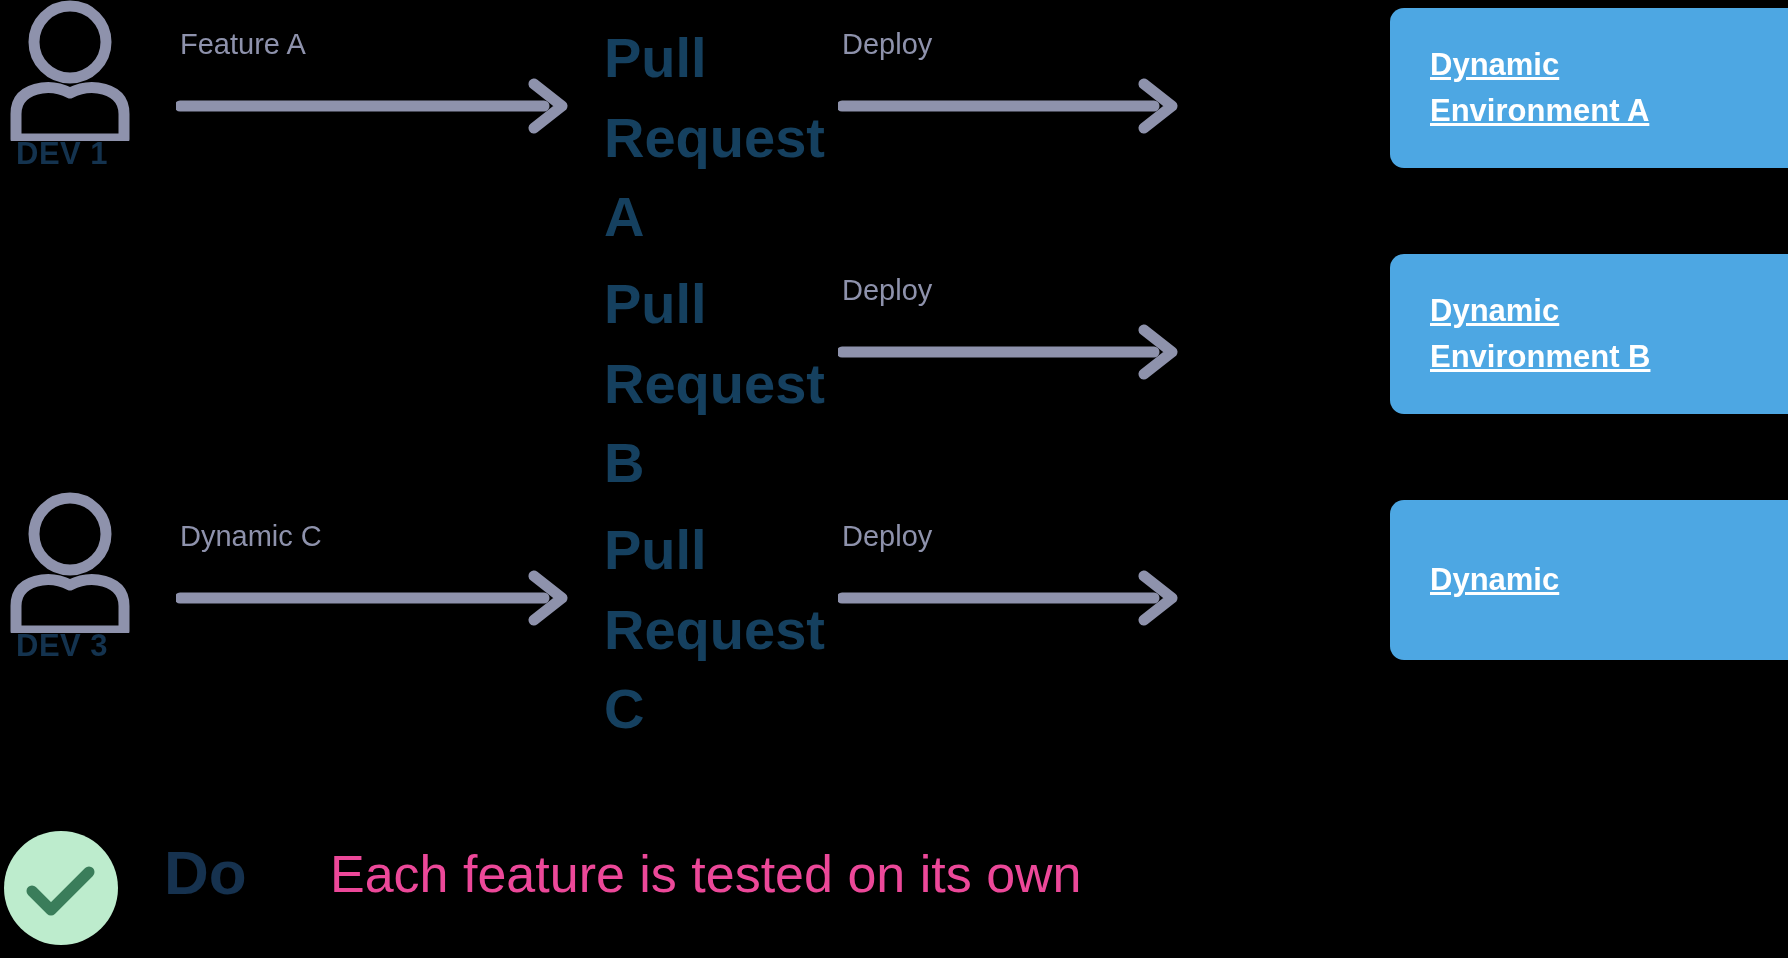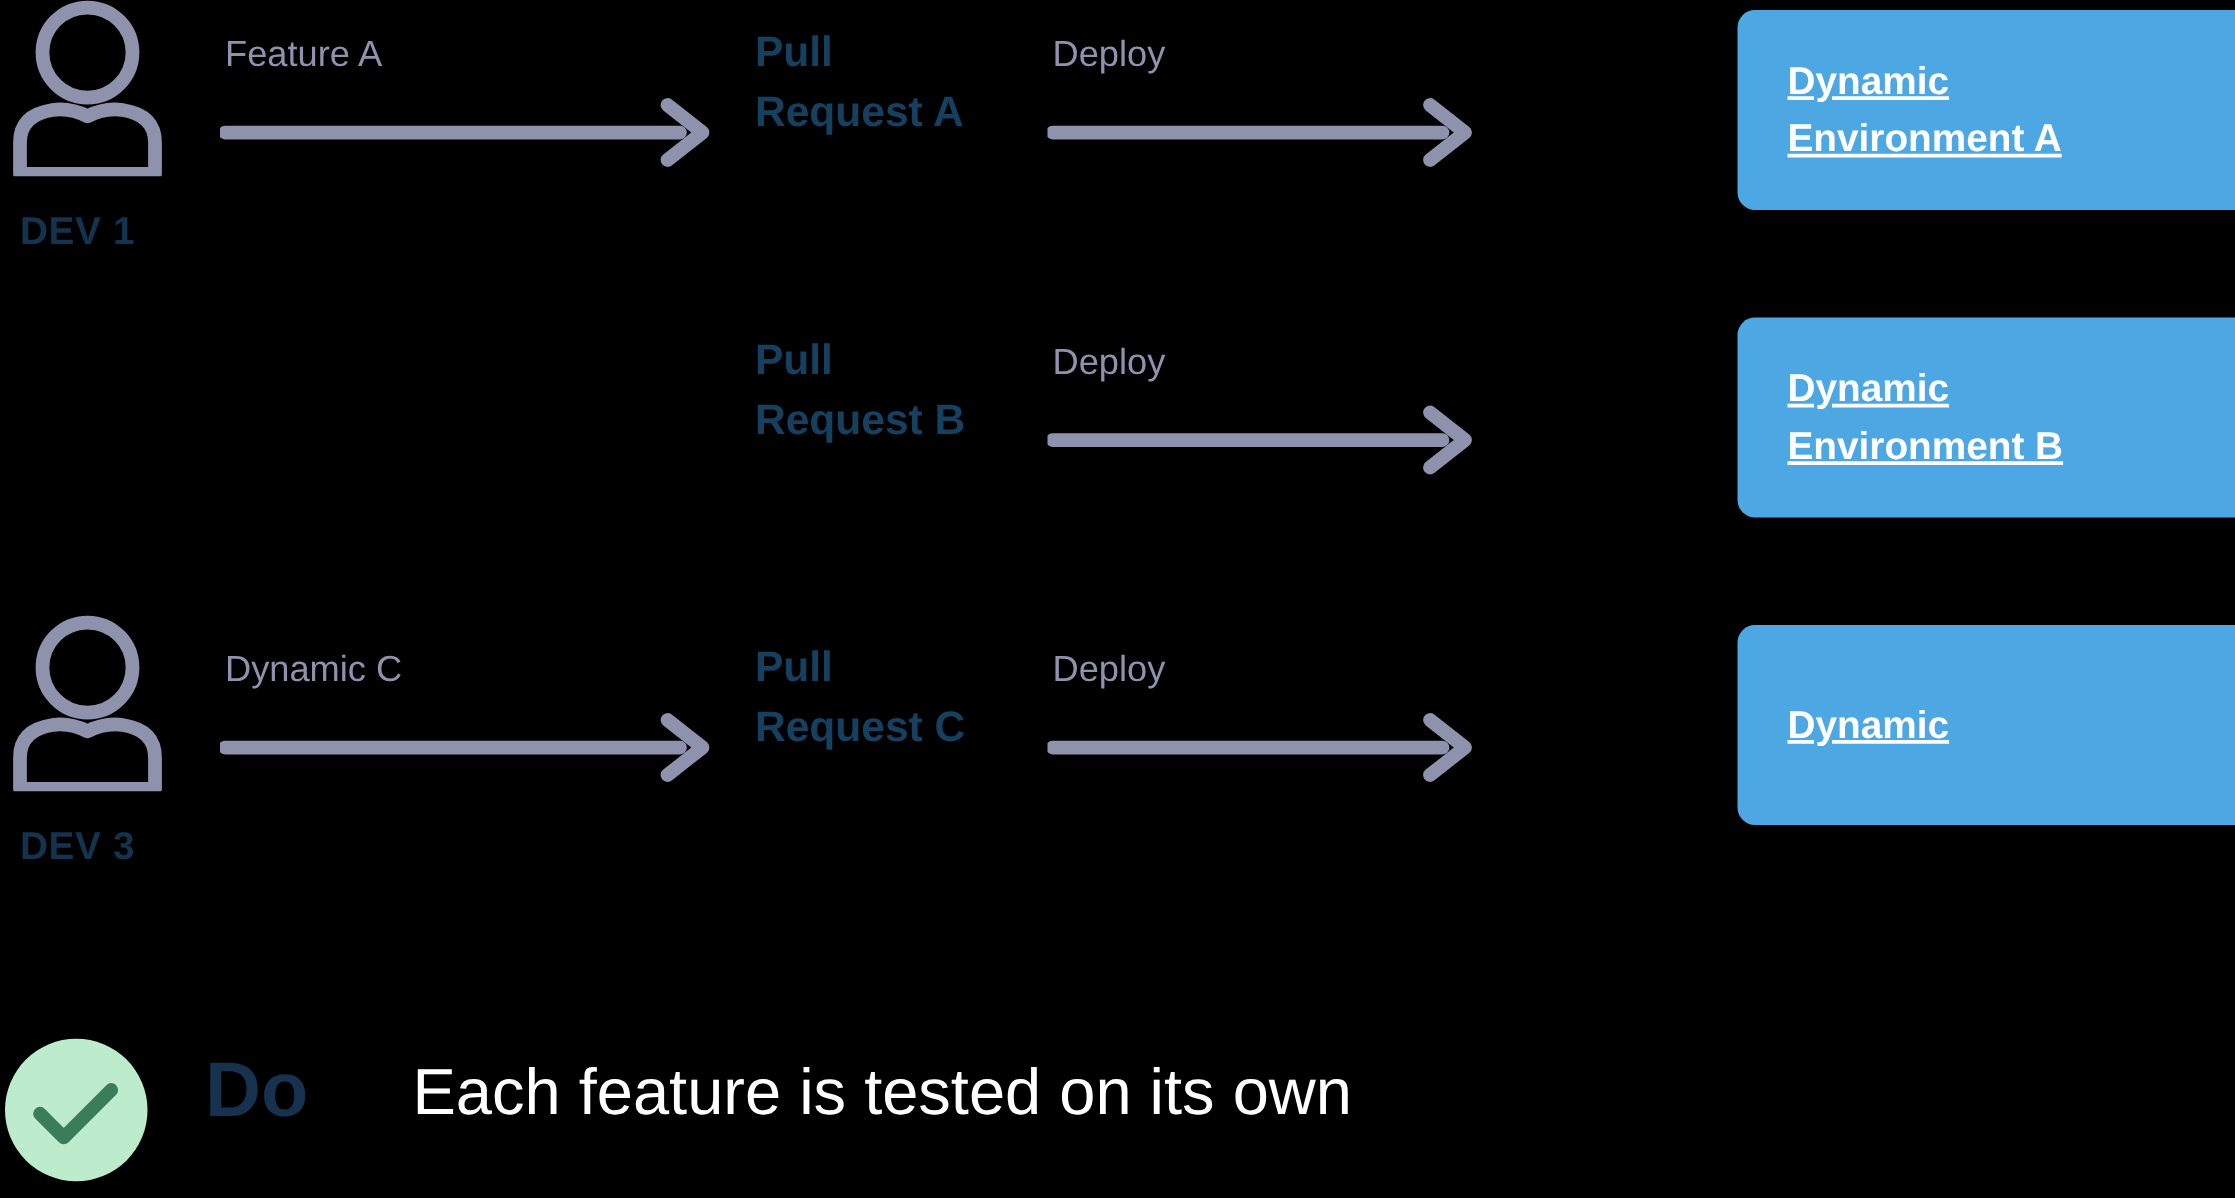--- a/index.html
+++ b/index.html
@@ -47,21 +47,20 @@
   }
   .dev-label {
     position: absolute;
     left: 8px;
     top: 140px;
     font-size: 31px;
     font-weight: 700;
     letter-spacing: 0.5px;
     color: #14334f;
     white-space: nowrap;
-    margin-top: 31px;
   }
 
   
   .arrow {
     position: absolute;
     height: 60px;
   }
   .arrow-label {
     position: absolute;
     top: -48px;
@@ -82,21 +81,21 @@
     top: 80px;
     width: 340px;
   }
 
   
   .pull-request {
     position: absolute;
     left: 604px;
     top: 22px;
     width: 270px;
-    font-size: 34px;
+    font-size: 56px;
     font-weight: 700;
     line-height: 1.42;
     color: #15405f;
   }
 
   
   .env-box {
     position: absolute;
     left: 1390px;
     width: 420px;
@@ -144,21 +143,21 @@
     color: #16324f;
     line-height: 1;
     white-space: nowrap;
   }
   .verdict-text {
     position: absolute;
     left: 330px;
     top: 22px;
     font-size: 52px;
     font-weight: 400;
-    color: #ffffff;
+    color: #ec4899;
     line-height: 1;
     white-space: nowrap;
   }
 </style>
 </head>
 <body>
 
 <div id="canvas">
 
   <div class="row row-1">

